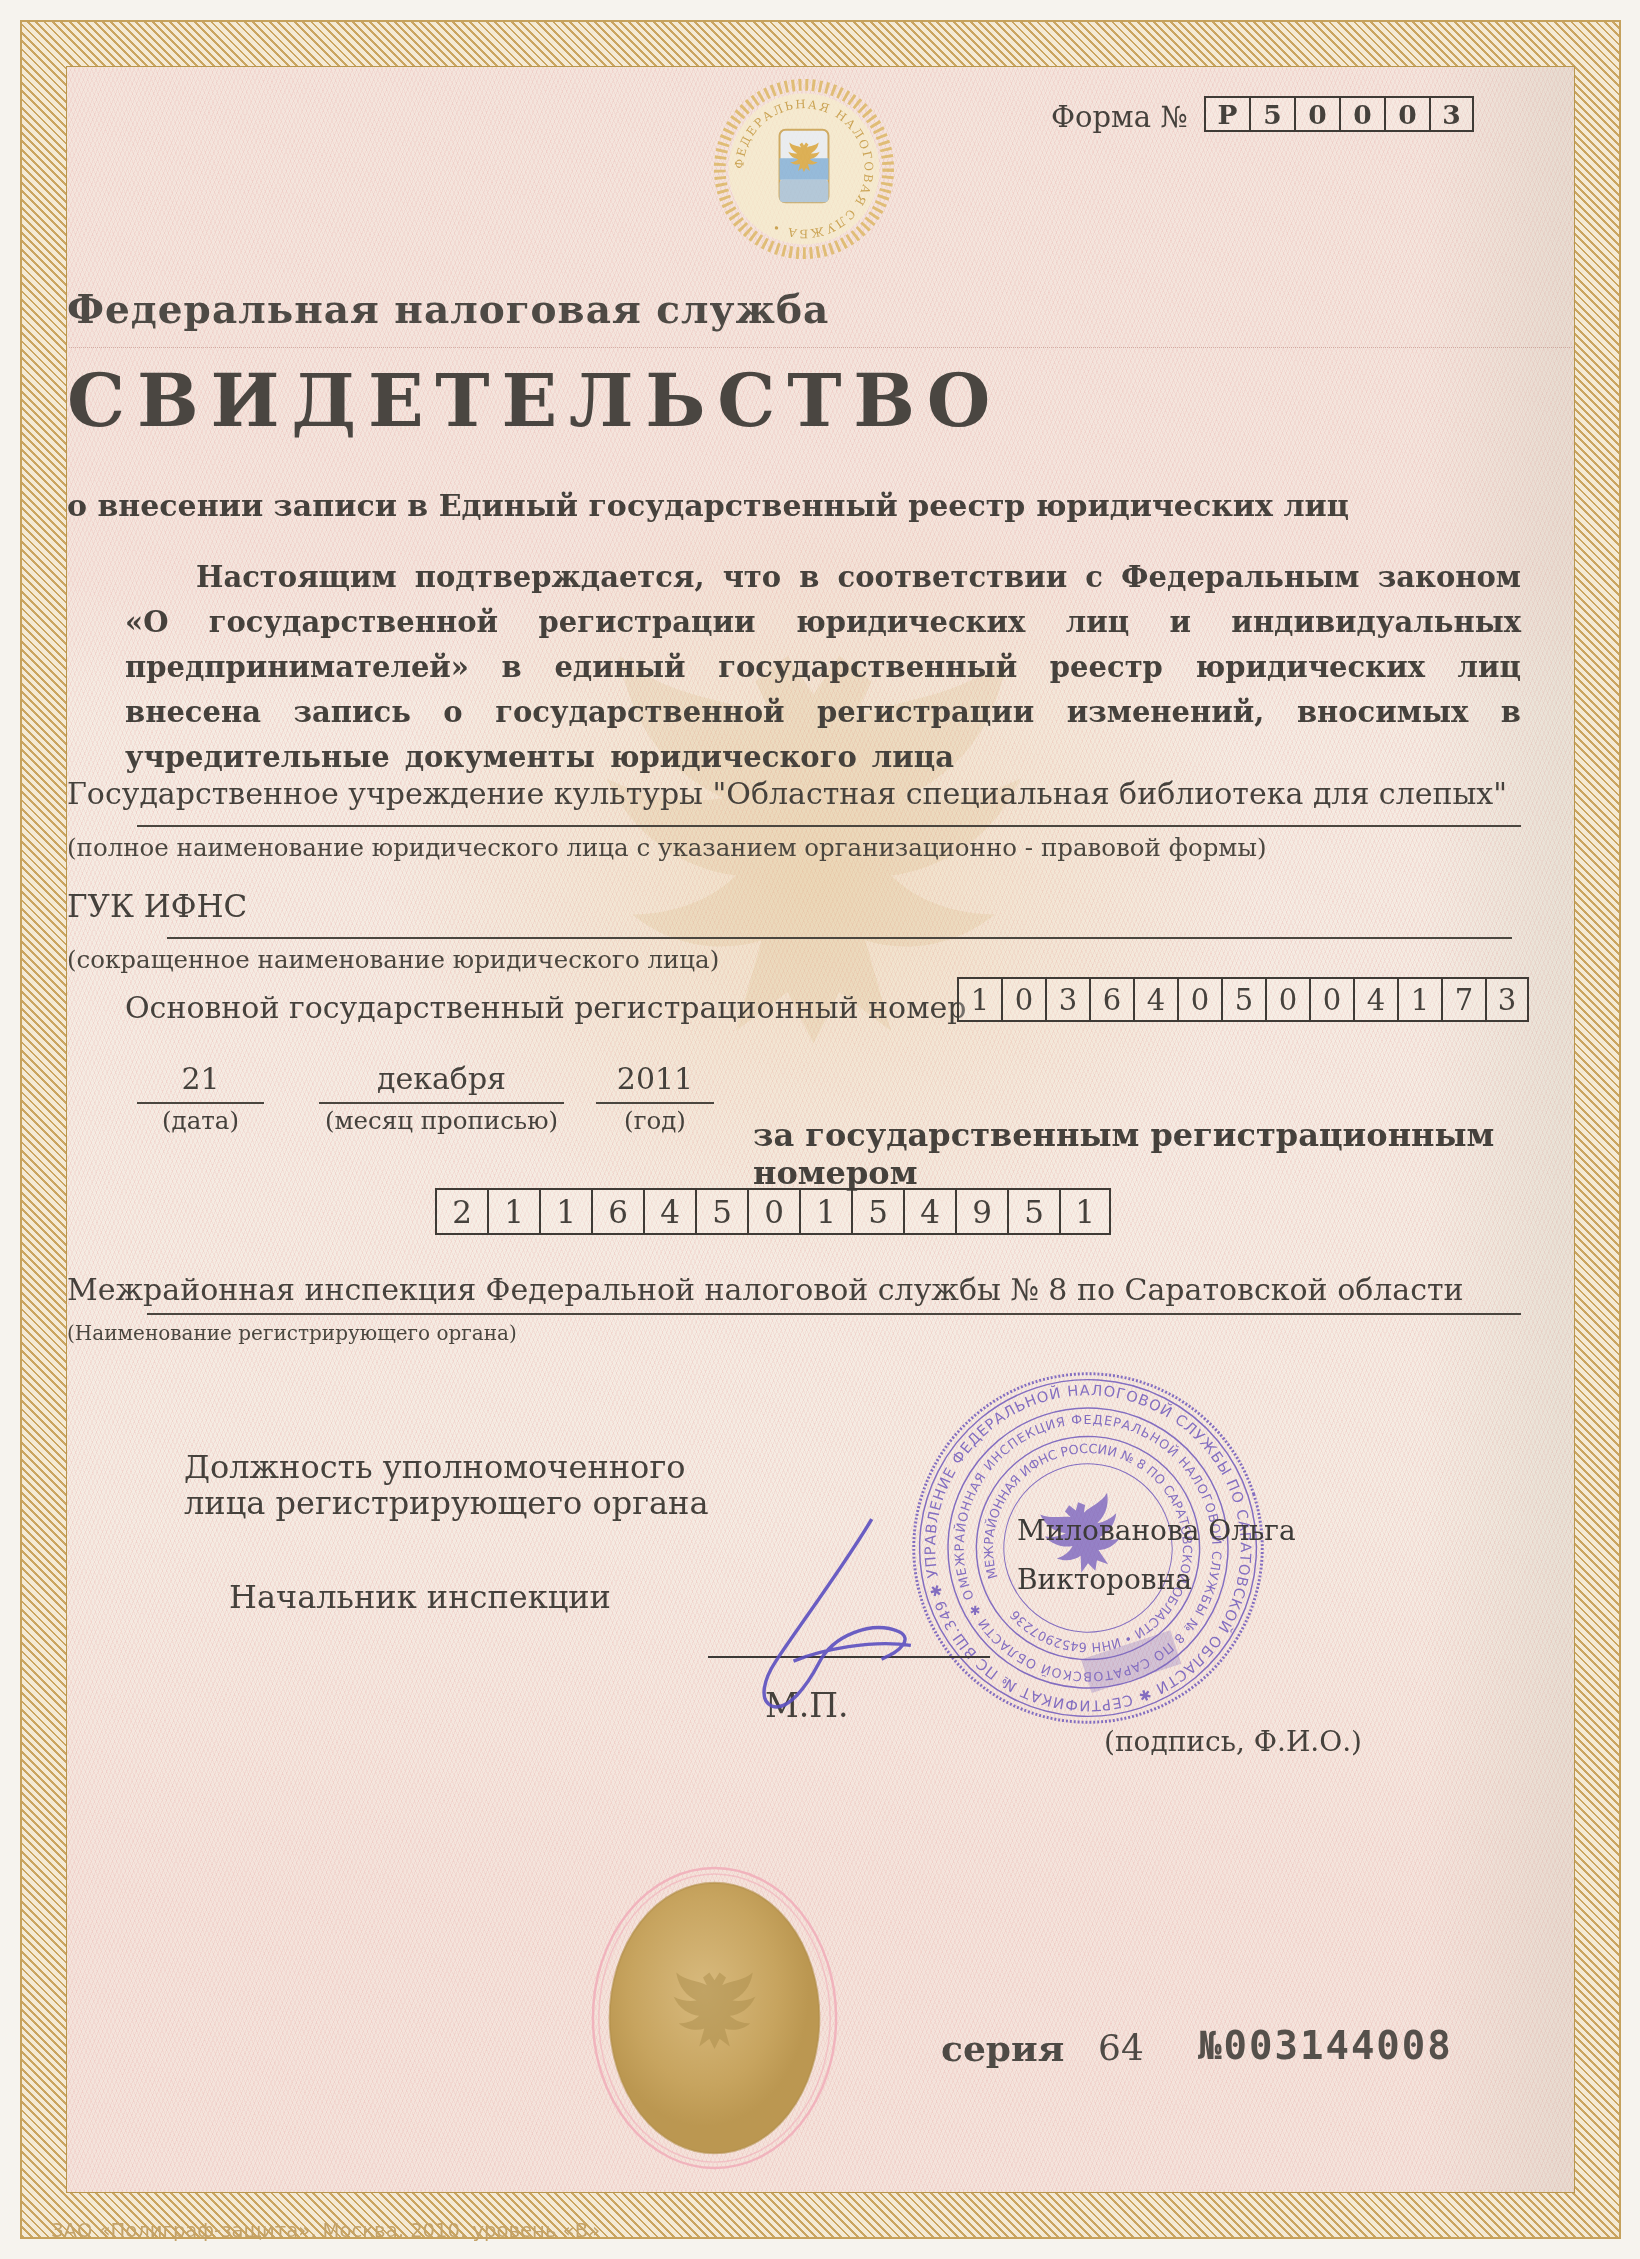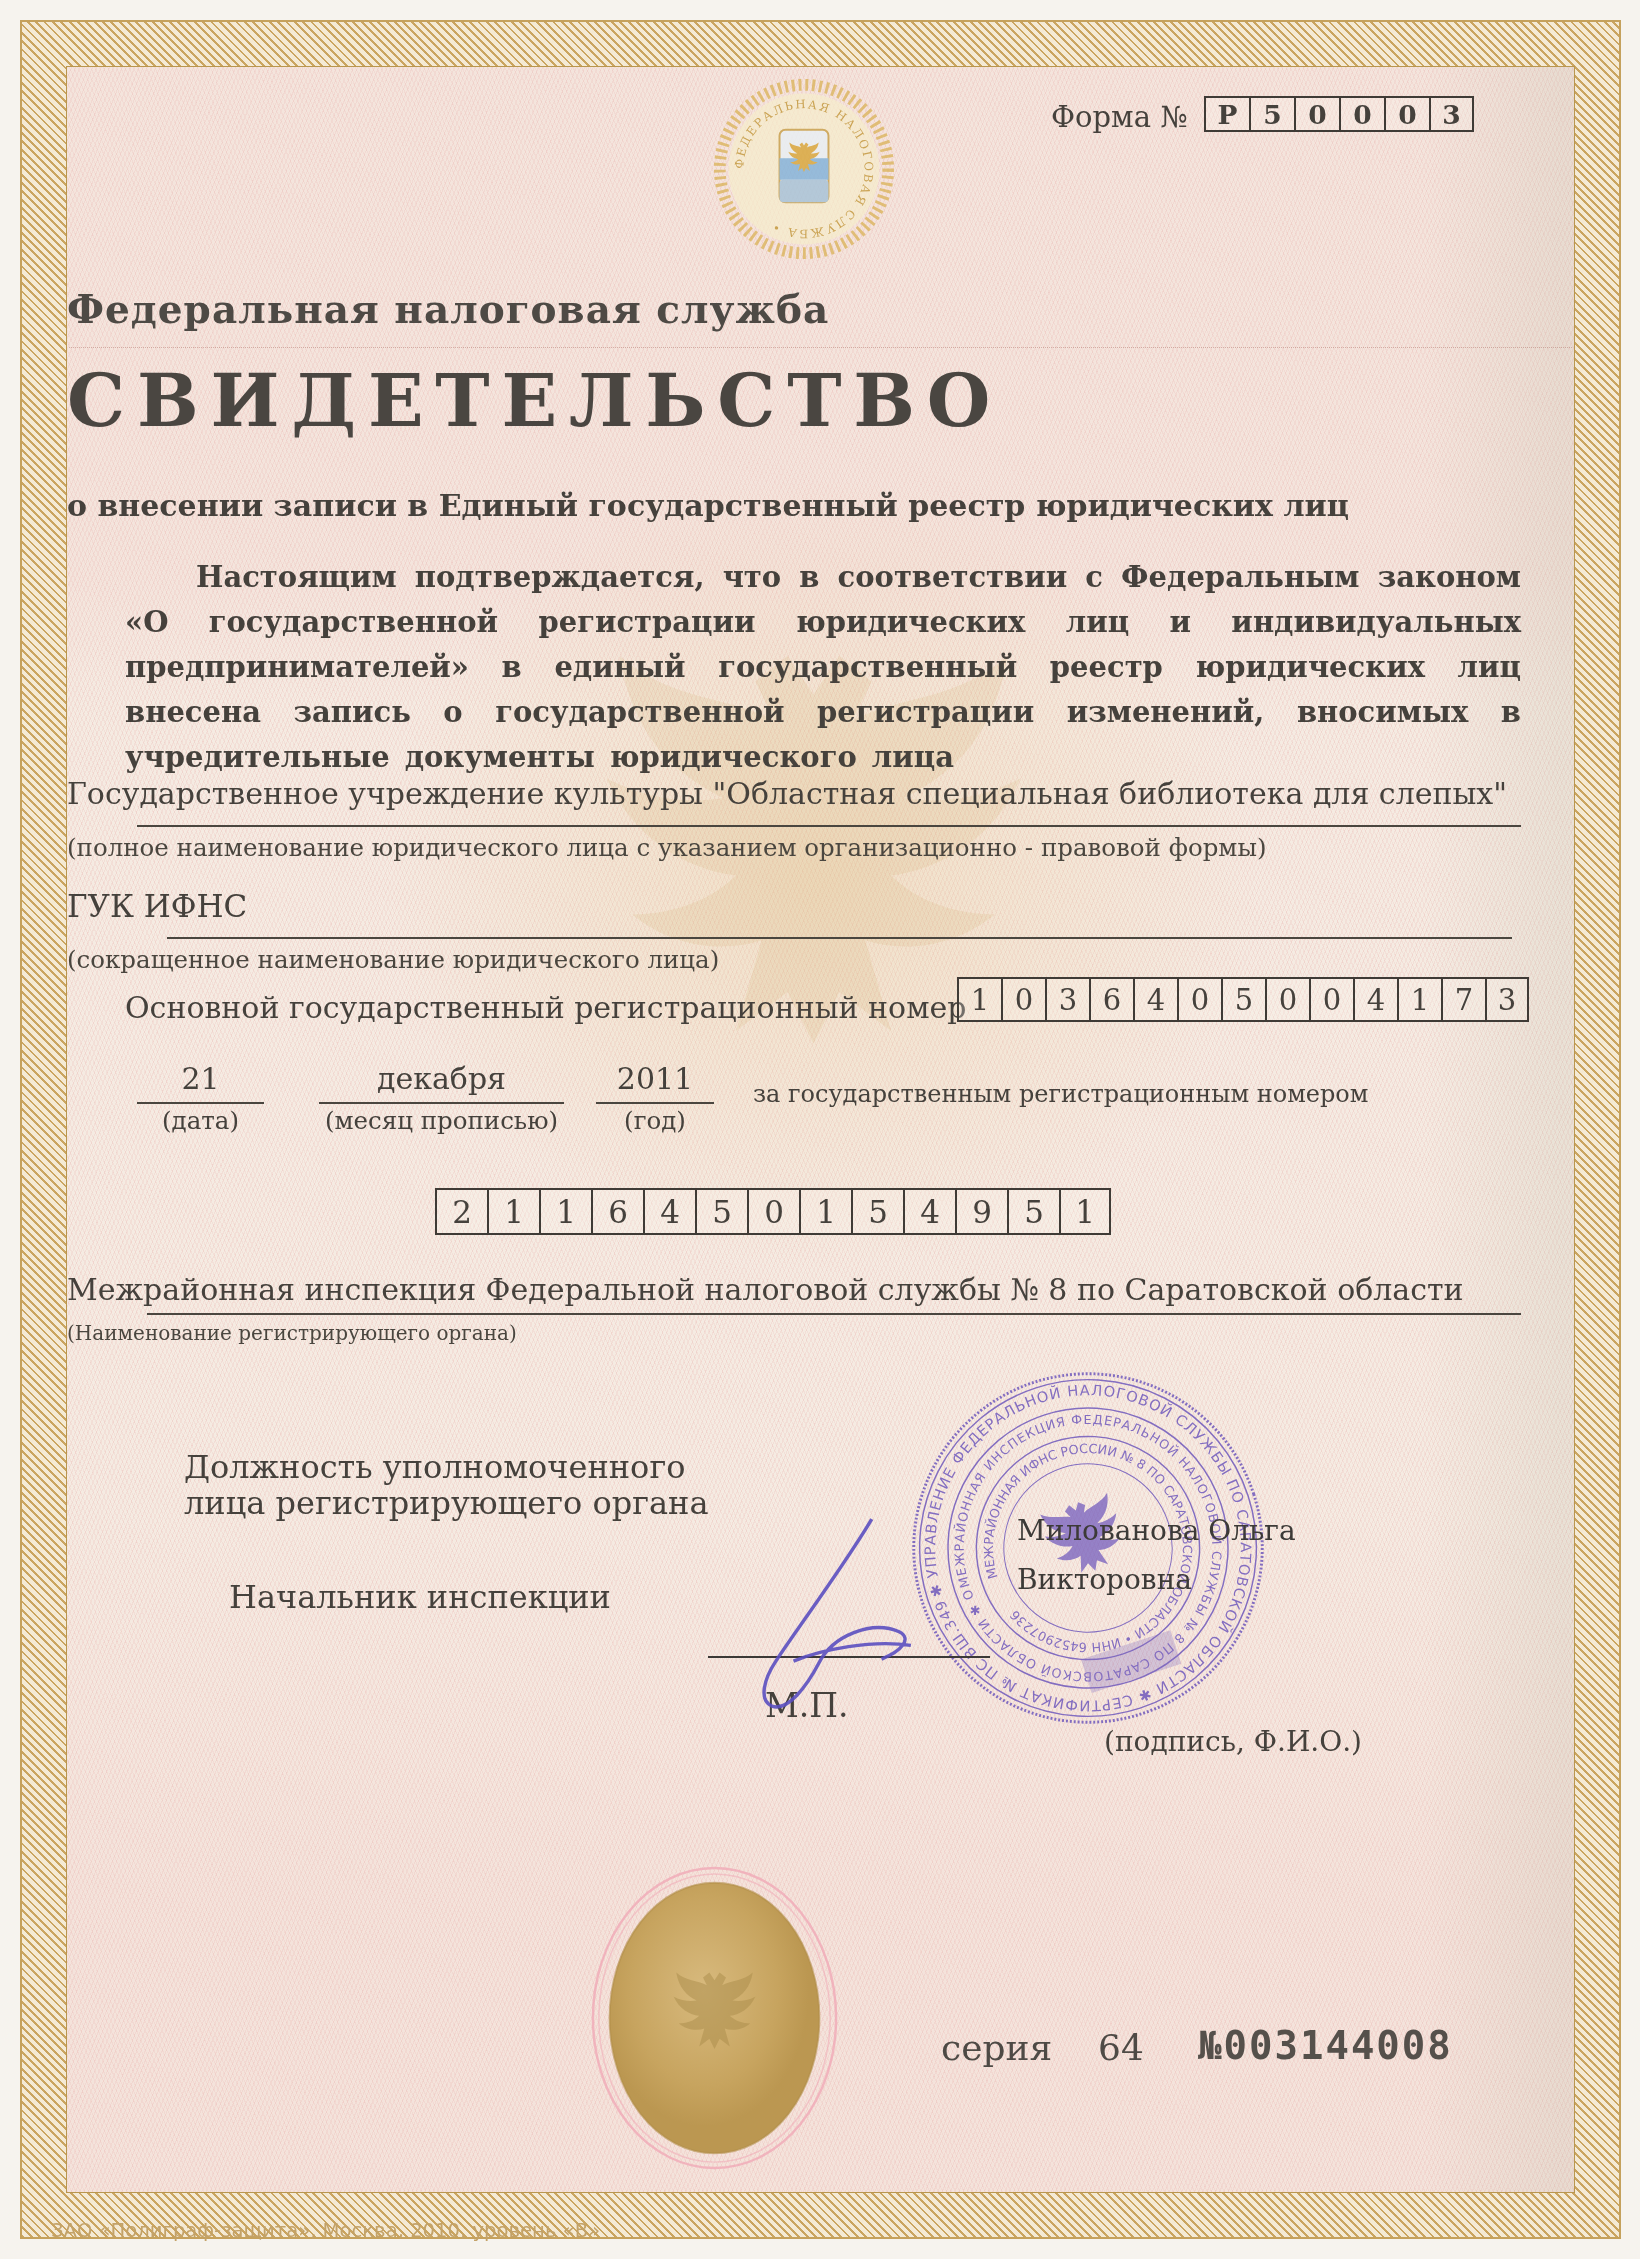--- a/index.html
+++ b/index.html
@@ -132,21 +132,21 @@
   <div class="datefield" style="left:319px;top:1061px;width:245px;">
     <div class="val">декабря</div>
     <div class="underl"></div>
     <div class="cap">(месяц прописью)</div>
   </div>
   <div class="datefield" style="left:596px;top:1061px;width:118px;">
     <div class="val">2011</div>
     <div class="underl"></div>
     <div class="cap">(год)</div>
   </div>
-  <div class="abs" style="left:753px;top:1080px;font-size:24px;font-weight:normal;">за  государственным регистрационным номером</div>
+  <div class="abs" style="left:753px;top:1116px;font-size:32px;font-weight:bold;">за  государственным регистрационным номером</div>
 
   <div class="abs boxrow" style="left:435px;top:1188px;">
     <span class="cell grn-cell">2</span>
     <span class="cell grn-cell">1</span>
     <span class="cell grn-cell">1</span>
     <span class="cell grn-cell">6</span>
     <span class="cell grn-cell">4</span>
     <span class="cell grn-cell">5</span>
     <span class="cell grn-cell">0</span>
     <span class="cell grn-cell">1</span>
@@ -214,19 +214,19 @@
     </defs>
     <ellipse cx="127" cy="157" rx="124" ry="153" fill="none" stroke="#f0a9b6" stroke-width="2.5" opacity=".8"></ellipse>
     <ellipse cx="127" cy="157" rx="118" ry="147" fill="none" stroke="#f0a9b6" stroke-width="1.5" opacity=".55"></ellipse>
     <ellipse cx="127" cy="157" rx="107" ry="138" fill="url(#sealgrad)"></ellipse>
     <ellipse cx="127" cy="157" rx="107" ry="138" fill="none" stroke="#b08d48" stroke-width="2" opacity=".6"></ellipse>
     <g transform="translate(62,95) scale(1.3)">
       <path fill="#a98c49" opacity=".5" d="M50 18 l-4 -6 -5 4 3 6 c-8 -4 -16 -3 -24 -10 c2 12 8 18 16 22 c-6 1 -12 0 -18 -3 c4 9 12 14 20 15 c-4 4 -10 6 -16 6 c6 5 14 6 20 4 l-4 14 8 -6 4 8 4 -8 8 6 -4 -14 c6 2 14 1 20 -4 c-6 0 -12 -2 -16 -6 c8 -1 16 -6 20 -15 c-6 3 -12 4 -18 3 c8 -4 14 -10 16 -22 c-8 7 -16 6 -24 10 l3 -6 -5 -4 -4 6 z"></path>
     </g>
   </svg>
 
-  <div class="abs" style="left:941px;top:2027px;font-size:36px;font-weight:normal;color:#4e4a45;">серия</div>
+  <div class="abs" style="left:941px;top:2027px;font-size:36px;font-weight:bold;color:#4e4a45;">серия</div>
   <div class="abs" style="left:1098px;top:2027px;font-size:36px;color:#4e4a45;">64</div>
   <div class="abs" style="left:1198px;top:2023px;font-size:39px;font-weight:bold;letter-spacing:2px;color:#55504b;font-family:'DejaVu Sans Mono',monospace;">№003144008</div>
 
   <div class="abs" style="left:51px;top:2219px;font-size:19.6px;color:#c3a268;font-family:'DejaVu Sans','Liberation Sans',sans-serif;">ЗАО «Полиграф-защита», Москва, 2010, уровень «В»</div>
 </div>
 
 
 </body></html>

